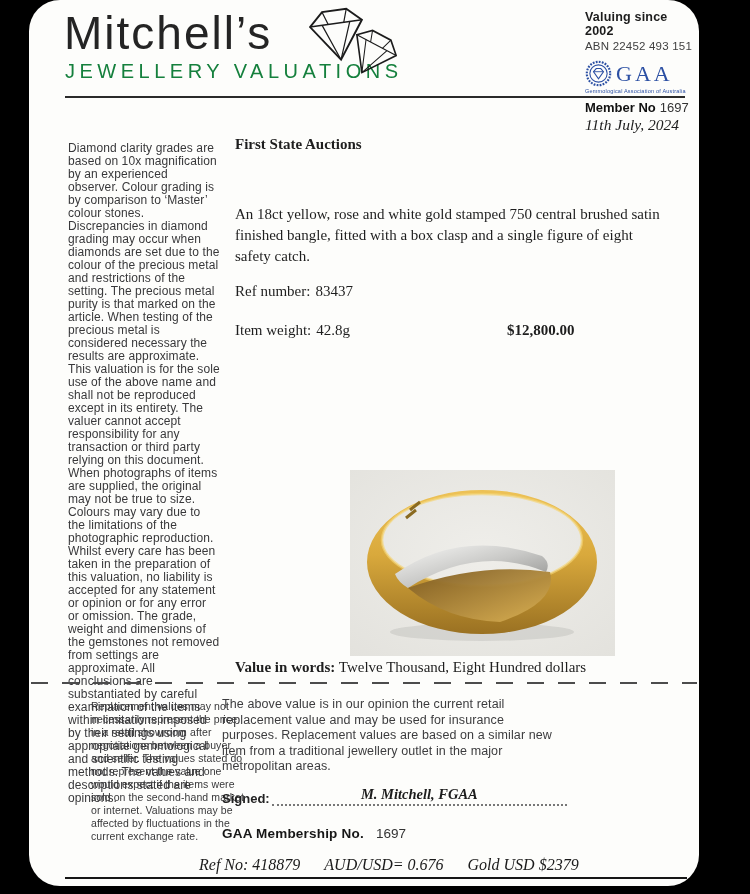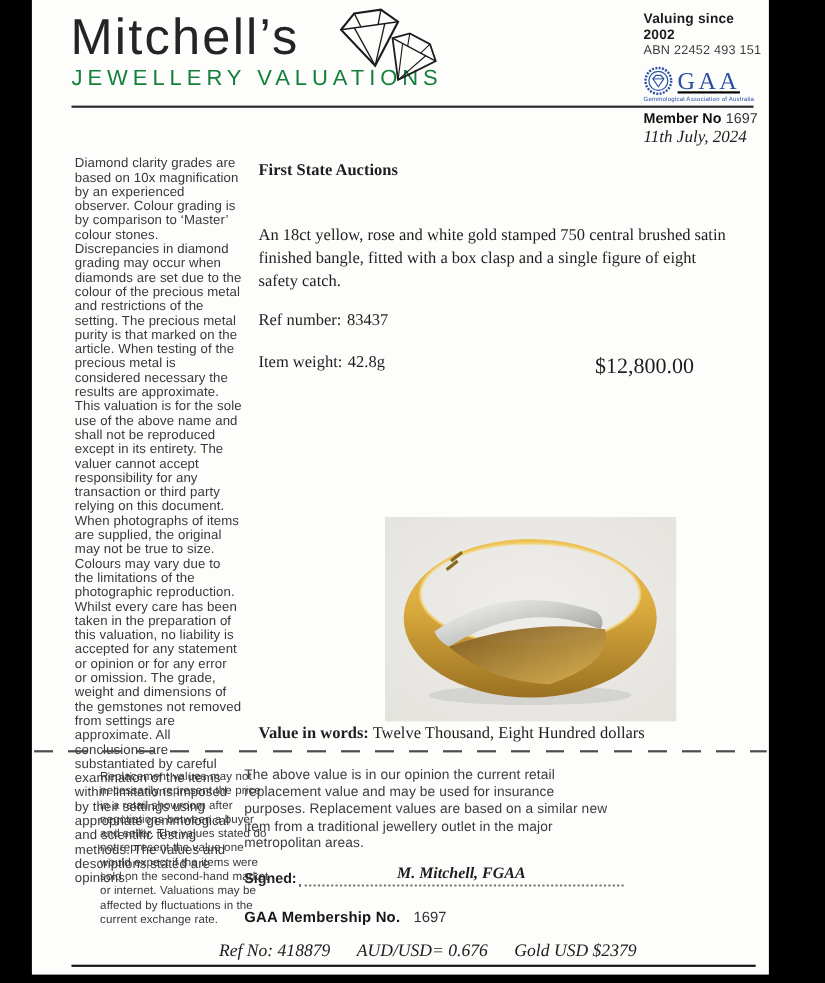--- a/index.html
+++ b/index.html
@@ -4,59 +4,60 @@
 <style>
   * { margin:0; padding:0; box-sizing:border-box; }
   html,body { background:#000; }
   #page {
     position:relative; width:750px; height:894px; background:#000;
     overflow:hidden; font-family:"Liberation Sans", sans-serif;
   }
   #doc {
     position:absolute; left:29px; top:0; width:670px; height:886px;
     background:#fdfdfb;
+    border-radius:31px;
   }
   
   .brand-name {
     position:absolute; left:35px; top:6px; font-size:46px; font-weight:300;
     letter-spacing:2px; color:#242424;
   }
   .brand-sub {
     position:absolute; left:36px; top:60px; font-size:20px; font-weight:300;
     letter-spacing:4.5px; color:#15803d;
   }
   .brand-diamonds { position:absolute; left:277px; top:2px; }
   .hdr-right { position:absolute; left:556px; top:10px; width:114px; }
   .valuing { font-size:12.5px; font-weight:bold; color:#1c1c1c; letter-spacing:.2px; }
   .abn { font-size:11.5px; color:#3f3f3f; margin-top:2px; letter-spacing:.2px; }
-  .gaa-row { display:flex; align-items:center; margin-top:8px; gap:4px;text-decoration:underline; }
+  .gaa-row { display:flex; align-items:center; margin-top:8px; gap:4px; }
   .gaa-text { font-family:"Liberation Serif", serif; font-size:22px; letter-spacing:3px; }
   .gaa-sub { font-size:5.5px; margin-top:1px; letter-spacing:.2px; }
   .member { font-size:13px; margin-top:6px; color:#111; }
   .member b { font-weight:bold; }
   .member span.v { font-weight:normal; color:#333; margin-left:4px; }
   .hdr-rule { position:absolute; left:36px; top:96px; width:620px; height:2px; background:#2a2a2a; }
   
   .side-top {
     position:absolute; left:39px; top:110px; width:152px;
     font-size:12px; line-height:13px; color:#38383a; letter-spacing:.1px;margin-top:32px;
   }
   .side-bottom {
     position:absolute; left:39px; top:700px; width:155px;
     font-size:10.5px; line-height:13px; color:#38383a; letter-spacing:.1px;margin-left:23px;
   }
   
   .serif { font-family:"Liberation Serif", serif; color:#1e1e1e; }
   .date { position:absolute; left:420px; top:116px; width:230px; text-align:right;
           font-size:15.5px; font-style:italic; }
-  .client { position:absolute; left:206px; top:147px; font-size:15px; font-weight:bold; }
+  .client { position:absolute; left:206px; top:136px; font-size:15px; font-weight:bold; }
   .descr { position:absolute; left:206px; top:204px; width:432px; font-size:15px; line-height:21px; }
   .refrow { position:absolute; left:206px; top:283px; font-size:15px; }
   .weightrow { position:absolute; left:206px; top:322px; font-size:15px; }
-  .price { position:absolute; left:512px; top:322px; font-size:20px; }
+  .price { position:absolute; left:478px; top:322px; font-size:15px;font-weight:bold; }
   .label-gap { margin-left:5px; }
   
   .photo { position:absolute; left:321px; top:470px; width:265px; height:186px; }
   
   .value-line { position:absolute; left:206px; top:659px; width:458px; text-align:left; font-size:15px; }
   .value-line b { font-weight:bold; }
   .dash-sep {
     position:absolute; left:2px; top:682px; width:666px; height:2px;
     background:repeating-linear-gradient(90deg,#4c4c4c 0 17px,transparent 17px 31px);
   }

